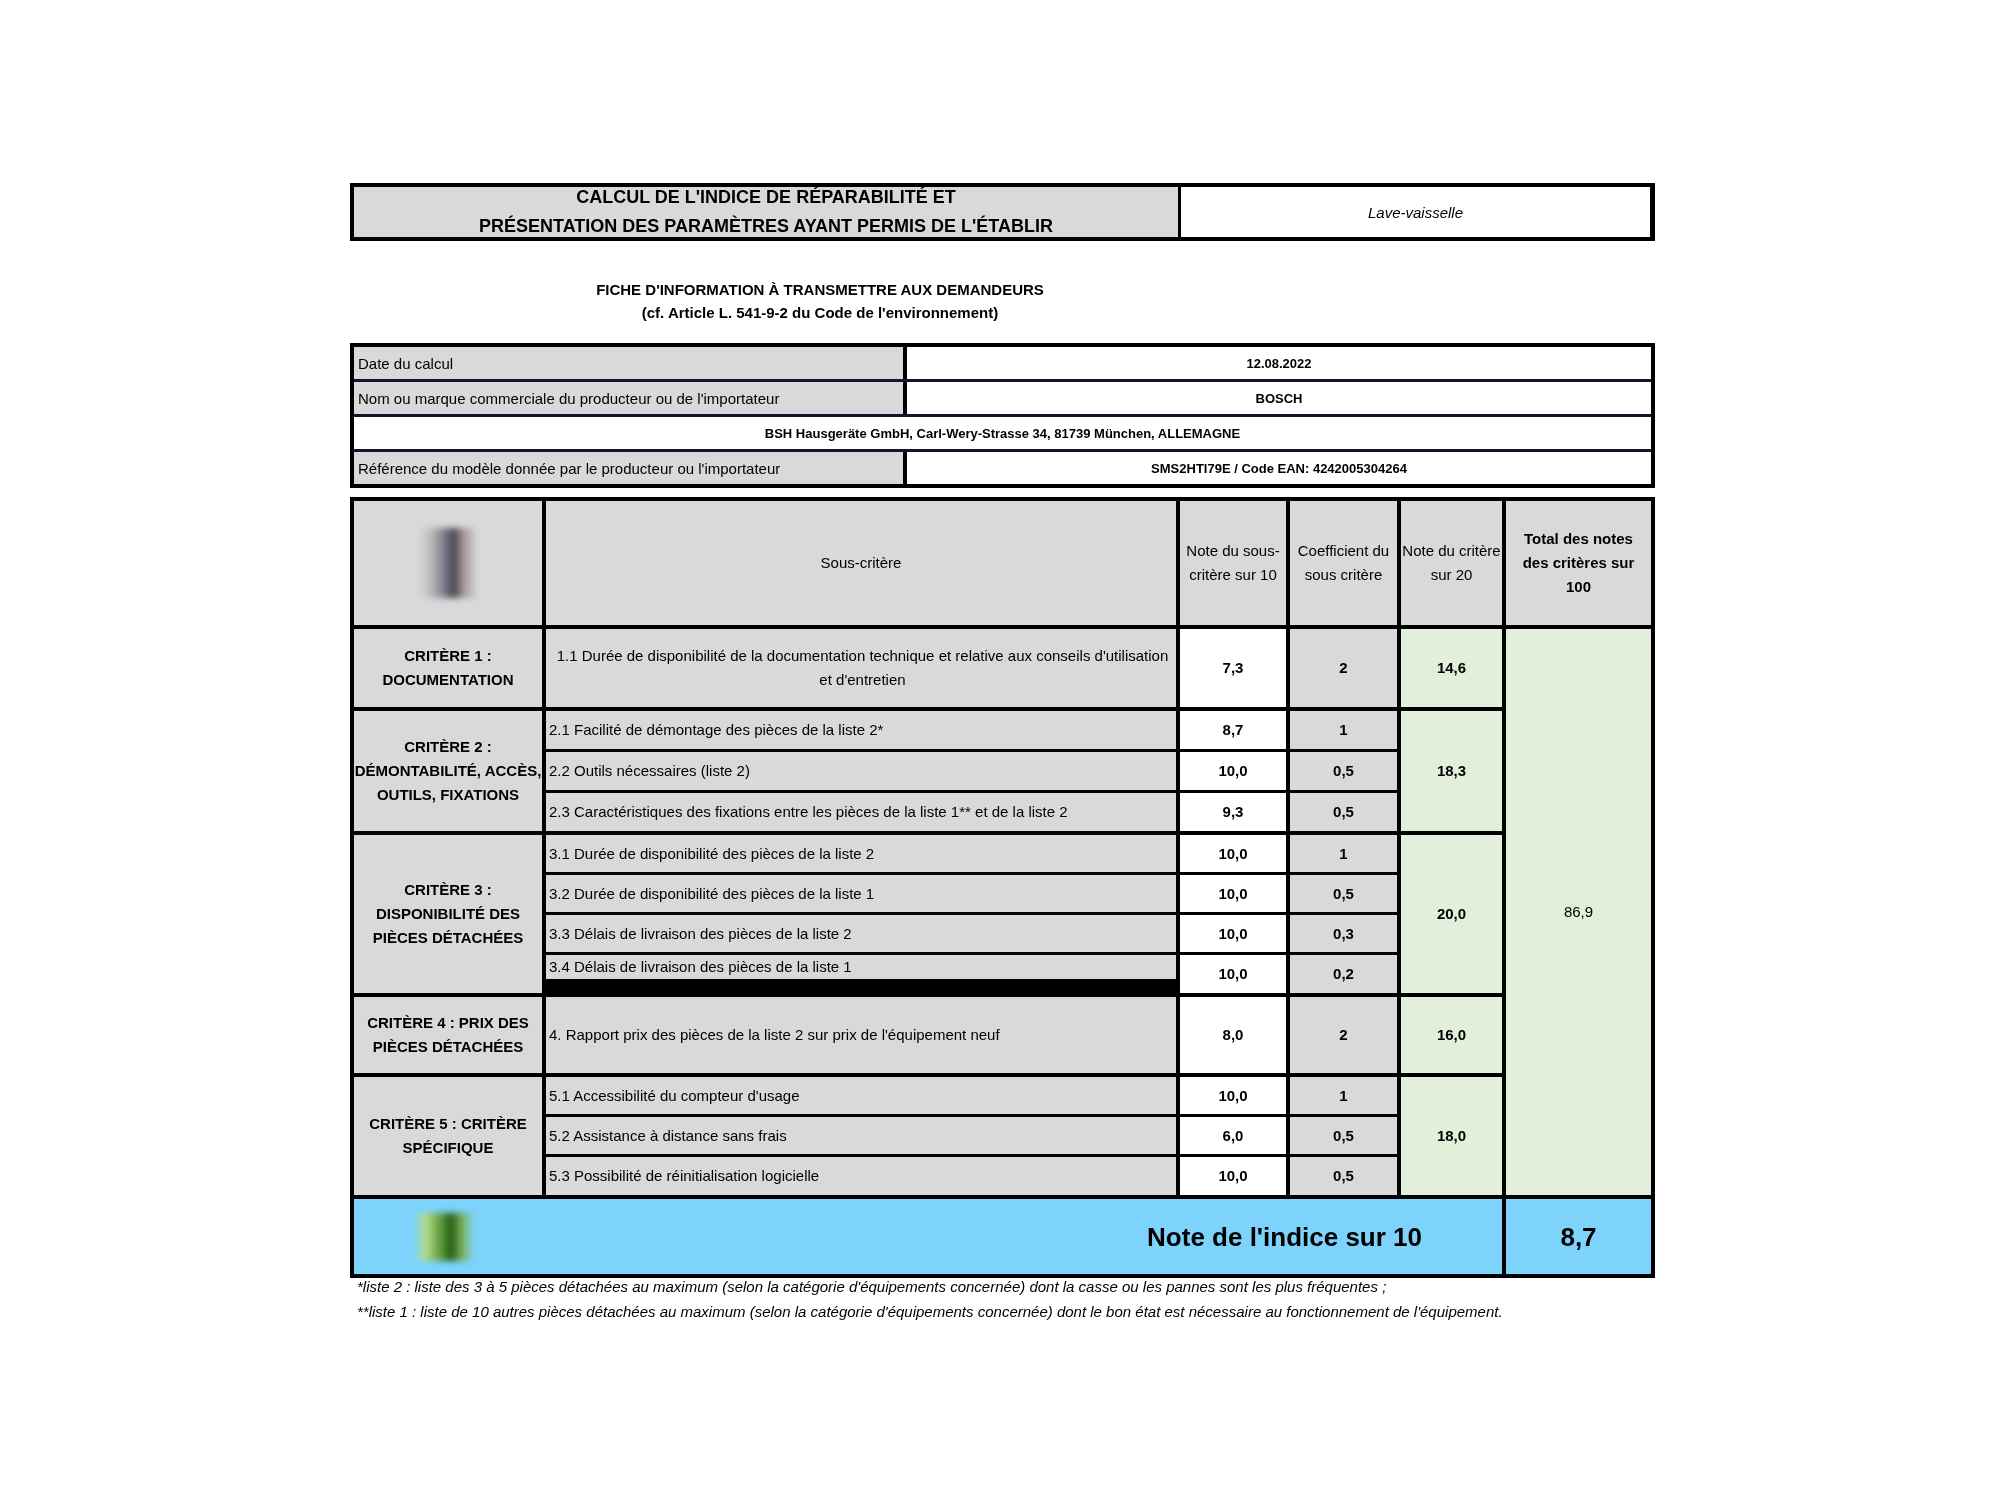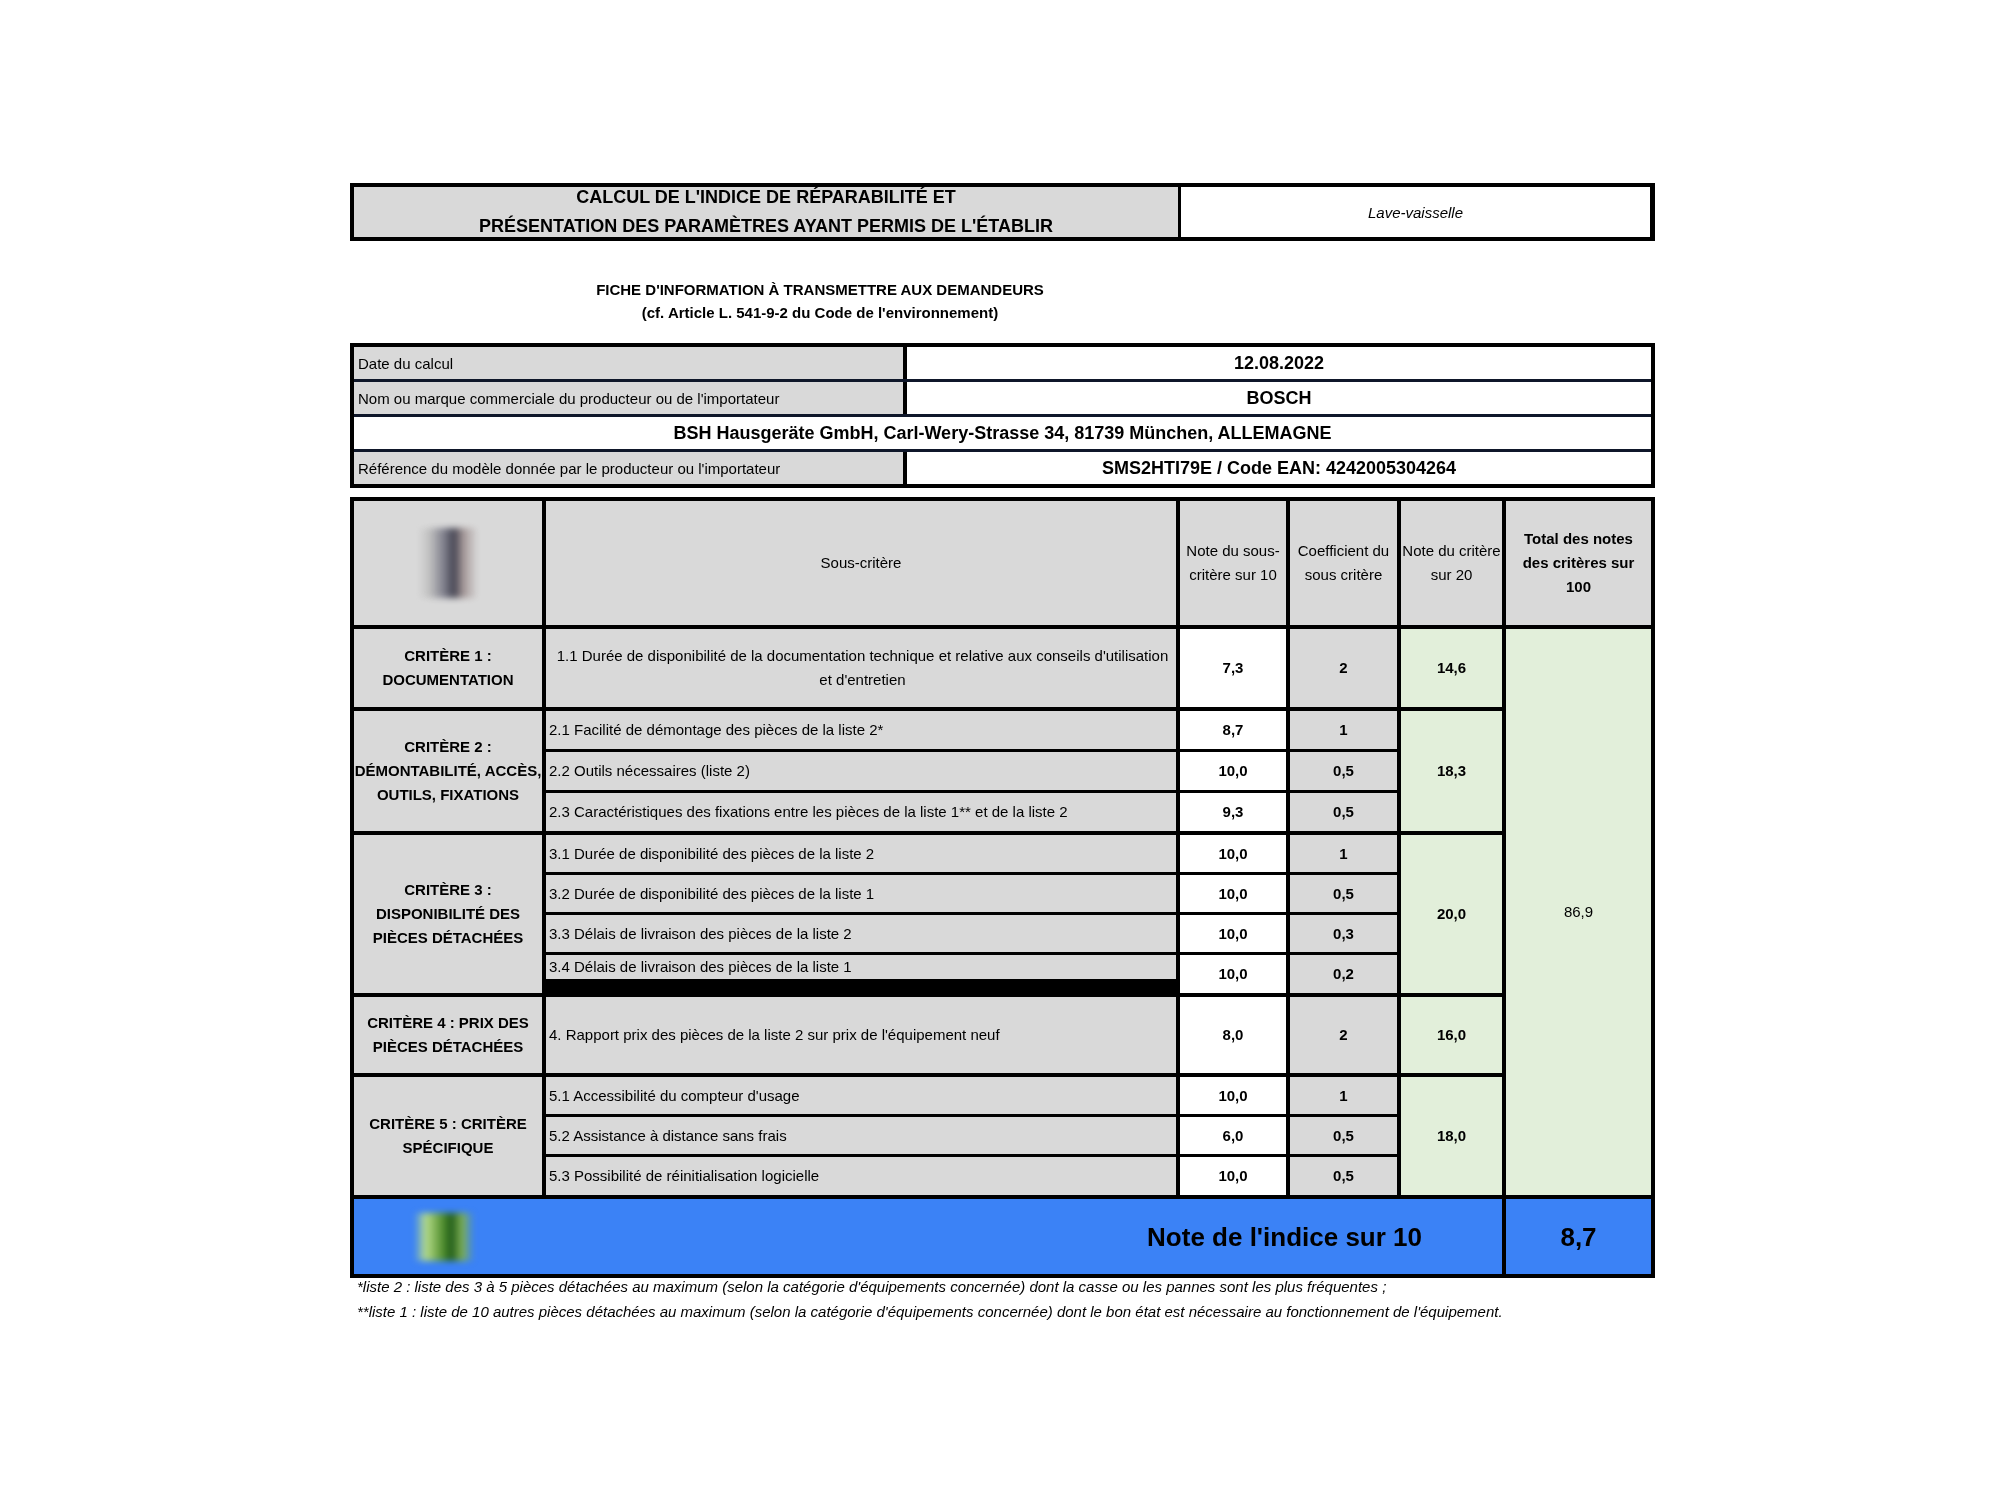--- a/index.html
+++ b/index.html
@@ -12,29 +12,29 @@
   .hdr-left { width: 824px; background: #d9d9d9; border-right: 3px solid #000; display: flex; flex-direction: column; justify-content: center; align-items: center; font-weight: bold; font-size: 18px; line-height: 29px; }
   .hdr-right { flex: 1; background: #fff; display: flex; align-items: center; justify-content: center; font-style: italic; font-size: 15px; }
 
   .subtitle { left: 540px; top: 278px; width: 560px; text-align: center; font-weight: bold; font-size: 15px; line-height: 23px; }
 
   
   .info { left: 350px; top: 343px; width: 1305px; border: 4px solid #000; border-collapse: collapse; }
   .info-row { display: flex; height: 32px; border-top: 3px solid #0f172a; }
   .info-row:first-child { border-top: none; }
   .info-label { width: 545px; background: #d9d9d9; border-right: 4px solid #000; font-size: 15px; padding-left: 4px; display: flex; align-items: center; }
-  .info-val { flex: 1; background: #fff; font-weight: bold; font-size: 18px; display: flex; align-items: center; justify-content: center; }
+  .info-val { flex: 1; background: #fff; font-weight: bold; font-size: 13px; display: flex; align-items: center; justify-content: center; }
 
   
   .grid { left: 350px; top: 497px; width: 1305px; height: 781px; border: 4px solid #000; background: #000; }
   .cell { position: absolute; box-sizing: border-box; display: flex; align-items: center; justify-content: center; text-align: center; font-size: 15px; line-height: 24px; }
   .grey { background: #d9d9d9; }
   .white { background: #ffffff; }
   .lgreen { background: #e2efda; }
-  .green { background: #3b82f6; }
+  .green { background: #7dd3fc; }
   .bold { font-weight: bold; }
   .left { justify-content: flex-start; text-align: center; padding-left: 3px; }
 
   .blur { width: 60px; height: 70px; background: linear-gradient(90deg, rgba(255,255,255,0) 0%, #bbb 20%, #6a6a7a 45%, #2a2a3a 60%, #9a8a8a 75%, rgba(255,255,255,0) 100%); filter: blur(3px); opacity: .85; }
   .blur-green { width: 60px; height: 48px; background: linear-gradient(90deg, rgba(146,208,80,0) 0%, #b6dc88 20%, #4b8a2a 50%, #1f5a1a 62%, #7fb050 80%, rgba(146,208,80,0) 100%); filter: blur(3px); }
 
   .foot { left: 357px; font-style: italic; font-size: 15px; white-space: nowrap; }
 </style>
 </head>
 <body>

